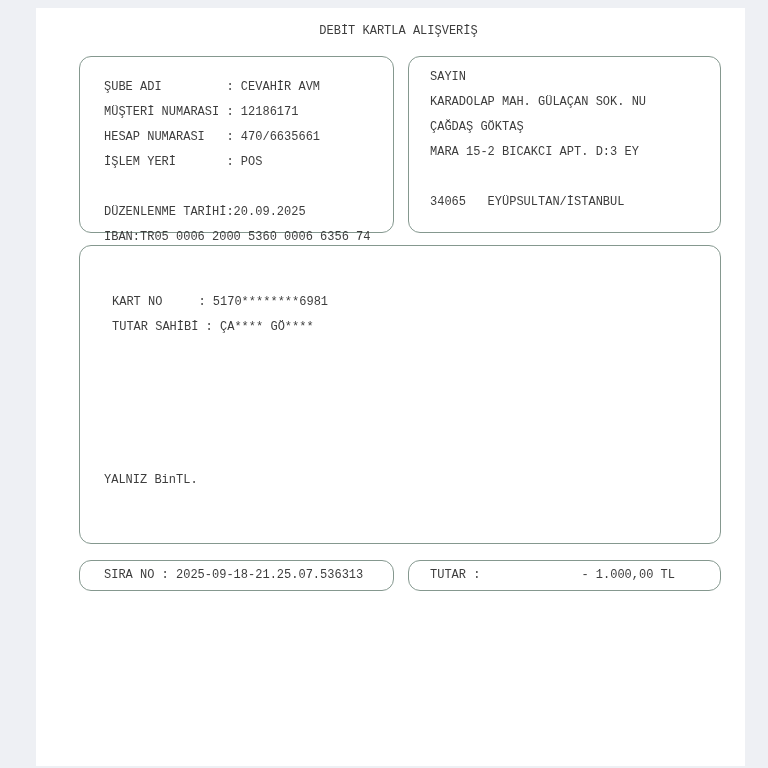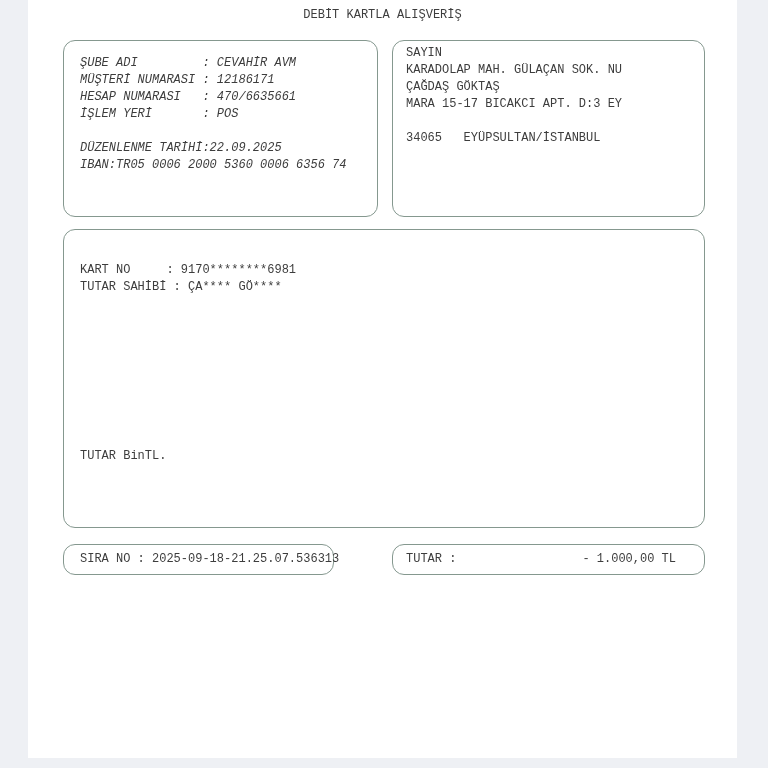--- a/index.html
+++ b/index.html
@@ -1,15 +1,15 @@
 <!DOCTYPE html>
 <html><head>
 <meta charset="utf-8">
 <style>
-  * { margin: 0; padding: 0; box-sizing: border-box; }
+  * { margin: 8px; padding: 0; box-sizing: border-box; }
   html, body {
     width: 768px; height: 768px;
     background: #eef0f4;
     font-family: "Liberation Mono", "DejaVu Sans Mono", monospace;
     font-size: 12px;
     color: #3d3d3d;
     overflow: hidden;
   }
   .document {
     position: absolute;
@@ -24,28 +24,28 @@
     text-align: center;
     white-space: pre;
     color: #3d3d3d;
   }
   .box {
     position: absolute;
     border: 1px solid #85988f;
     border-radius: 12px;
     background: #ffffff;
   }
-  .box-branch   { left: 35px;  top: 40px;  width: 315px; height: 177px; padding: 14px 10px 4px 16px; font-style: italic; }
+  .box-branch   { left: 35px;  top: 40px;  width: 315px; height: 177px; padding: 14px 10px 4px 16px; }
   .box-customer { left: 364px; top: 40px;  width: 313px; height: 177px; padding: 4px 10px 0 13px; }
   .box-card     { left: 35px;  top: 229px; width: 642px; height: 299px; }
-  .box-sira     { left: 35px;  top: 544px; width: 271px; height: 31px;
+  .box-sira     { left: 35px;  top: 544px; width: 315px; height: 31px;
                   display: flex; align-items: center; padding: 0 9px 0 16px; }
   .box-tutar    { left: 364px; top: 544px; width: 313px; height: 31px;
                   display: flex; align-items: center; justify-content: space-between;
-                  padding: 0 28px 0 13px; }
+                  padding: 0 37px 0 13px; }
   .line {
     white-space: pre;
     min-height: 17px;
     line-height: 17px;
   }
   .card-lines {
     position: absolute;
     left: 16px; top: 32px; right: 10px;
   }
   .amount-words {
@@ -67,39 +67,39 @@
 <div class="document">
 
   <div class="doc-title">DEBİT KARTLA ALIŞVERİŞ</div>
 
   <div class="box box-branch">
     <div class="line">ŞUBE ADI         : CEVAHİR AVM</div>
     <div class="line">MÜŞTERİ NUMARASI : 12186171</div>
     <div class="line">HESAP NUMARASI   : 470/6635661</div>
     <div class="line">İŞLEM YERİ       : POS</div>
     <div class="line"></div>
-    <div class="line">DÜZENLENME TARİHİ:22.09.2025</div>
+    <div class="line">DÜZENLENME TARİHİ:20.09.2025</div>
     <div class="line">IBAN:TR05 0006 2000 5360 0006 6356 74</div>
   </div>
 
   <div class="box box-customer">
     <div class="line">SAYIN</div>
     <div class="line">KARADOLAP MAH. GÜLAÇAN SOK. NU</div>
     <div class="line">ÇAĞDAŞ GÖKTAŞ</div>
-    <div class="line">MARA 15-17 BICAKCI APT. D:3 EY</div>
+    <div class="line">MARA 15-2 BICAKCI APT. D:3 EY</div>
     <div class="line"></div>
     <div class="line">34065   EYÜPSULTAN/İSTANBUL</div>
   </div>
 
   <div class="box box-card">
     <div class="card-lines">
-      <div class="line">KART NO     : 9170********6981</div>
+      <div class="line">KART NO     : 5170********6981</div>
       <div class="line">TUTAR SAHİBİ : ÇA**** GÖ****</div>
     </div>
-    <div class="amount-words">TUTAR BinTL.</div>
+    <div class="amount-words">YALNIZ BinTL.</div>
   </div>
 
   <div class="box box-sira">
     <div class="line">SIRA NO : 2025-09-18-21.25.07.536313</div>
   </div>
 
   <div class="box box-tutar">
     <div class="line">TUTAR :</div>
     <div class="line">- 1.000,00 TL</div>
   </div>

